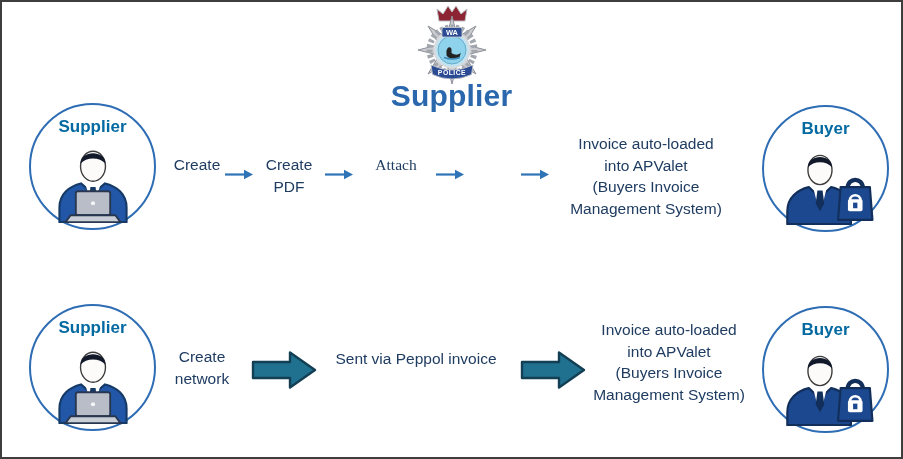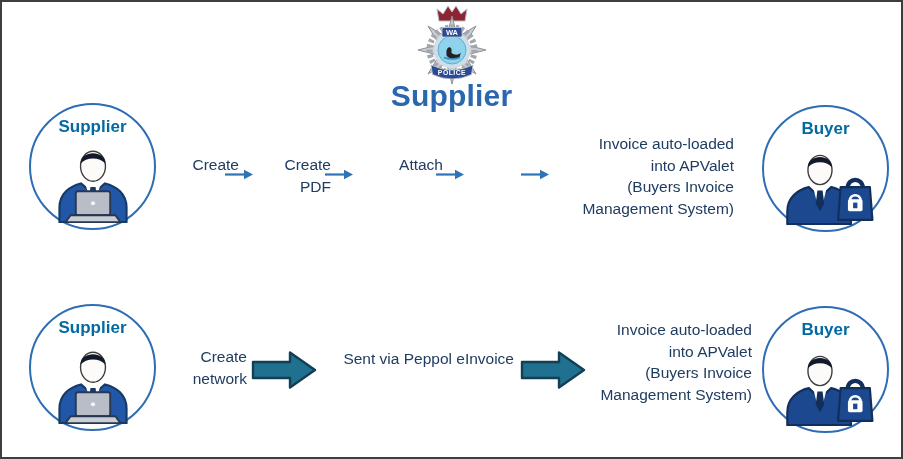--- a/index.html
+++ b/index.html
@@ -33,25 +33,25 @@
   #sup-top { left:27px;  top:101px; }
   #buy-top { left:760px; top:103px; }
   #sup-bot { left:27px;  top:302px; }
   #buy-bot { left:760px; top:304px; }
 
   .step, .result {
     position:absolute; text-align:center; color:#1f3c61;
     font-size:15.5px; line-height:22px;
   }
   .result { line-height:21.5px; }
-  .step span, .result span { display:block;text-align:right; }
+  .step span, .result span { display:block; }
 
   #step-create-invoice { left:153px; top:152px; width:84px; }
   #step-create-pdf     { left:245px; top:152px; width:84px; }
-  #step-attach-email   { left:347px; top:152px; width:94px; }
+  #step-attach-email   { left:347px; top:152px; width:94px;font-family:Liberation Serif, serif; }
   #step-send-email     { left:455px; top:152px; width:84px; }
   #result-top          { left:556px; top:131px; width:176px; }
 
   .sarrow { position:absolute; width:30px; height:13px; top:166px; }
   #sarrow-1 { left:222px; }
   #sarrow-2 { left:322px; }
   #sarrow-3 { left:433px; }
   #sarrow-4 { left:518px; }
 
   #step-create-einvoice { left:155px; top:344px; width:90px; }
@@ -168,21 +168,21 @@
   <div class="step" id="step-create-einvoice">
     <span>Create</span>
     <span>network</span>
   </div>
 
   <svg class="barrow" id="barrow-1" viewBox="0 0 67 42">
     <polygon points="2,13 39,13 39,3.5 64,21 39,38.5 39,29 2,29" fill="#20708f" stroke="#133f54" stroke-width="2.4" stroke-linejoin="round"></polygon>
   </svg>
 
   <div class="step" id="text-peppol">
-    <span>Sent via Peppol eInvoice</span>
+    <span>Sent via Peppol invoice</span>
   </div>
 
   <svg class="barrow" id="barrow-2" viewBox="0 0 67 42">
     <polygon points="2,13 39,13 39,3.5 64,21 39,38.5 39,29 2,29" fill="#20708f" stroke="#133f54" stroke-width="2.4" stroke-linejoin="round"></polygon>
   </svg>
 
   <div class="result" id="result-bot">
     <span>Invoice auto-loaded</span>
     <span>into APValet</span>
     <span>(Buyers Invoice</span>

